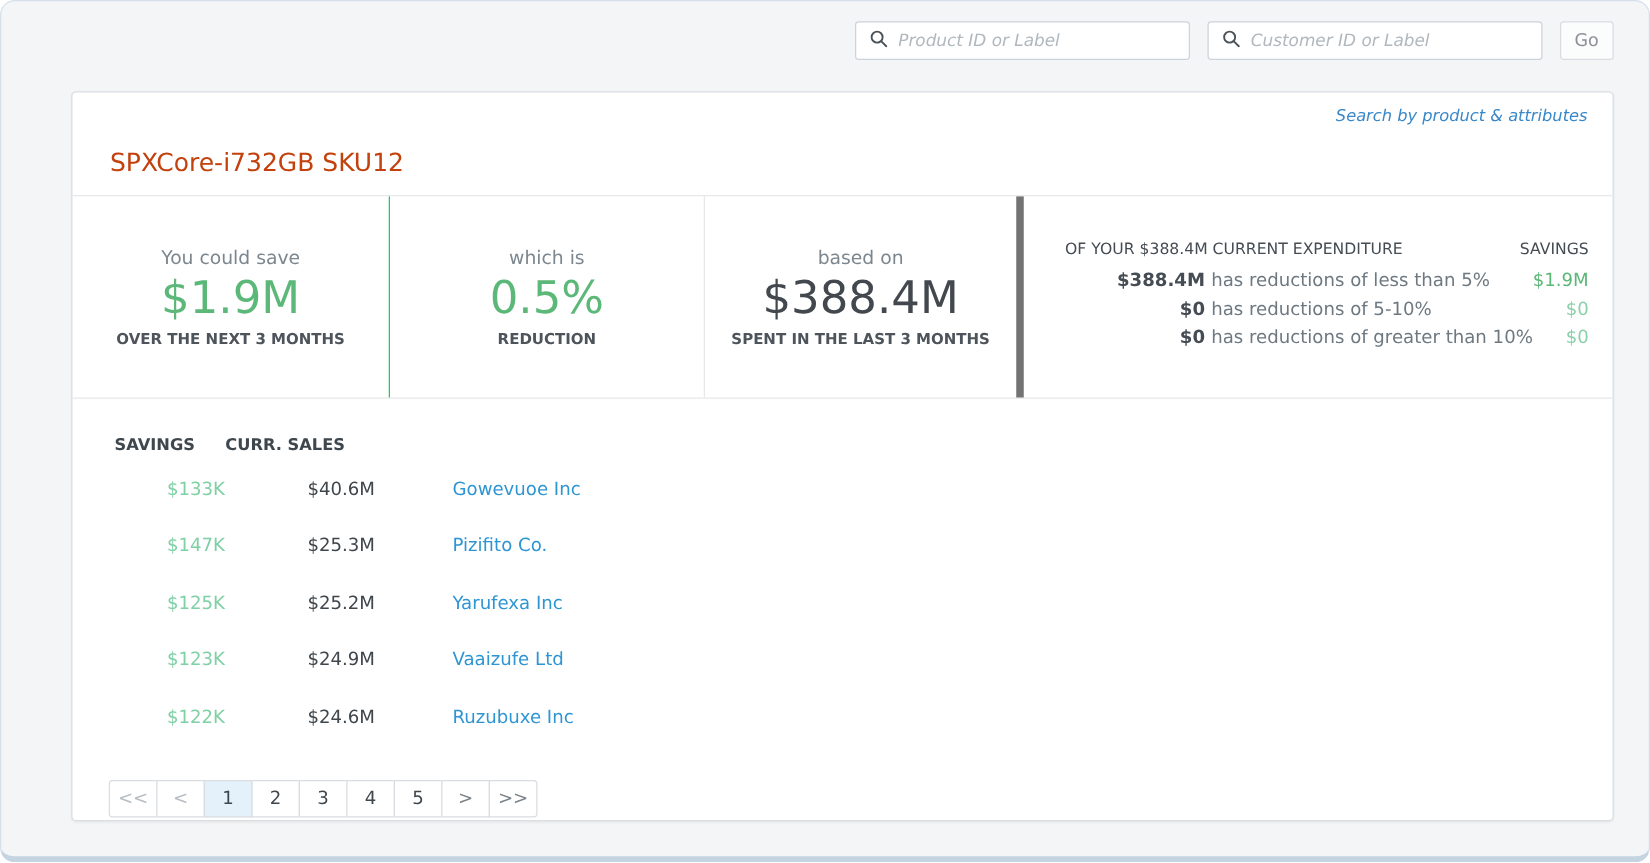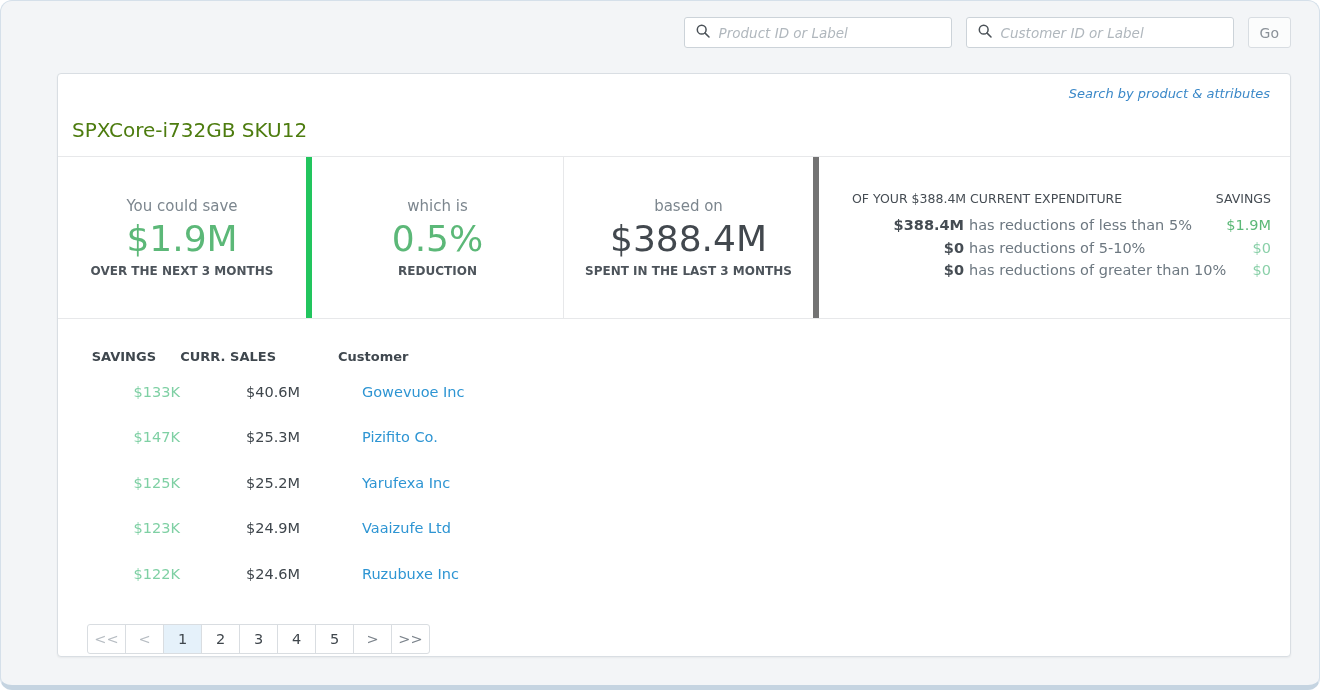--- a/index.html
+++ b/index.html
@@ -65,36 +65,36 @@
     height: 83px;
     border-bottom: 1px solid #e7e8ea;
     padding: 0 20px 0 30px;
   }
   .attributes-link {
     position: absolute; top: 12px; right: 20px;
     font-size: 13px; font-style: italic;
     color: #3a88c8; text-decoration: none;
   }
   .card-title {
-    position: absolute; left: 14px; bottom: 14px;
-    font-size: 20px; font-weight: normal; color: #4d7c0f;
+    position: absolute; left: 30px; bottom: 14px;
+    font-size: 20px; font-weight: normal; color: #c2410c;
   }
 
   
   .stats-row {
     display: flex;
     height: 162px;
     border-bottom: 1px solid #e7e8ea;
   }
   .stat {
     display: flex; flex-direction: column;
     justify-content: center; align-items: center;
     text-align: center;
   }
-  .stat-1 { width: 254px; border-right: 6px solid #22c55e; }
+  .stat-1 { width: 254px; border-right: 1px solid #22c55e; }
   .stat-2 { width: 252px; border-right: 1px solid #e7e8ea; }
   .stat-3 { width: 255px; border-right: 6px solid #737373; }
   .stat-prefix { font-size: 15px; color: #7c868e; }
   .stat-value  { font-size: 36px; line-height: 1.15; margin: 3px 0 4px; }
   .stat-value.green { color: #5cb878; }
   .stat-value.dark  { color: #42484e; }
   .stat-suffix { font-size: 12px; font-weight: bold; color: #4d545b; }
 
   
   .breakdown {
@@ -226,21 +226,20 @@
         </div>
       </div>
 
     </div>
 
     
     <div class="cust-table">
       <div class="t-row t-head">
         <div class="c-savings">SAVINGS</div>
         <div class="c-sales">CURR. SALES</div>
-        <div class="c-customer">Customer</div>
       </div>
 
       <div class="t-row t-data">
         <div class="c-savings">$133K</div>
         <div class="c-sales">$40.6M</div>
         <div class="c-customer"><a href="#">Gowevuoe Inc</a></div>
       </div>
       <div class="t-row t-data">
         <div class="c-savings">$147K</div>
         <div class="c-sales">$25.3M</div>

